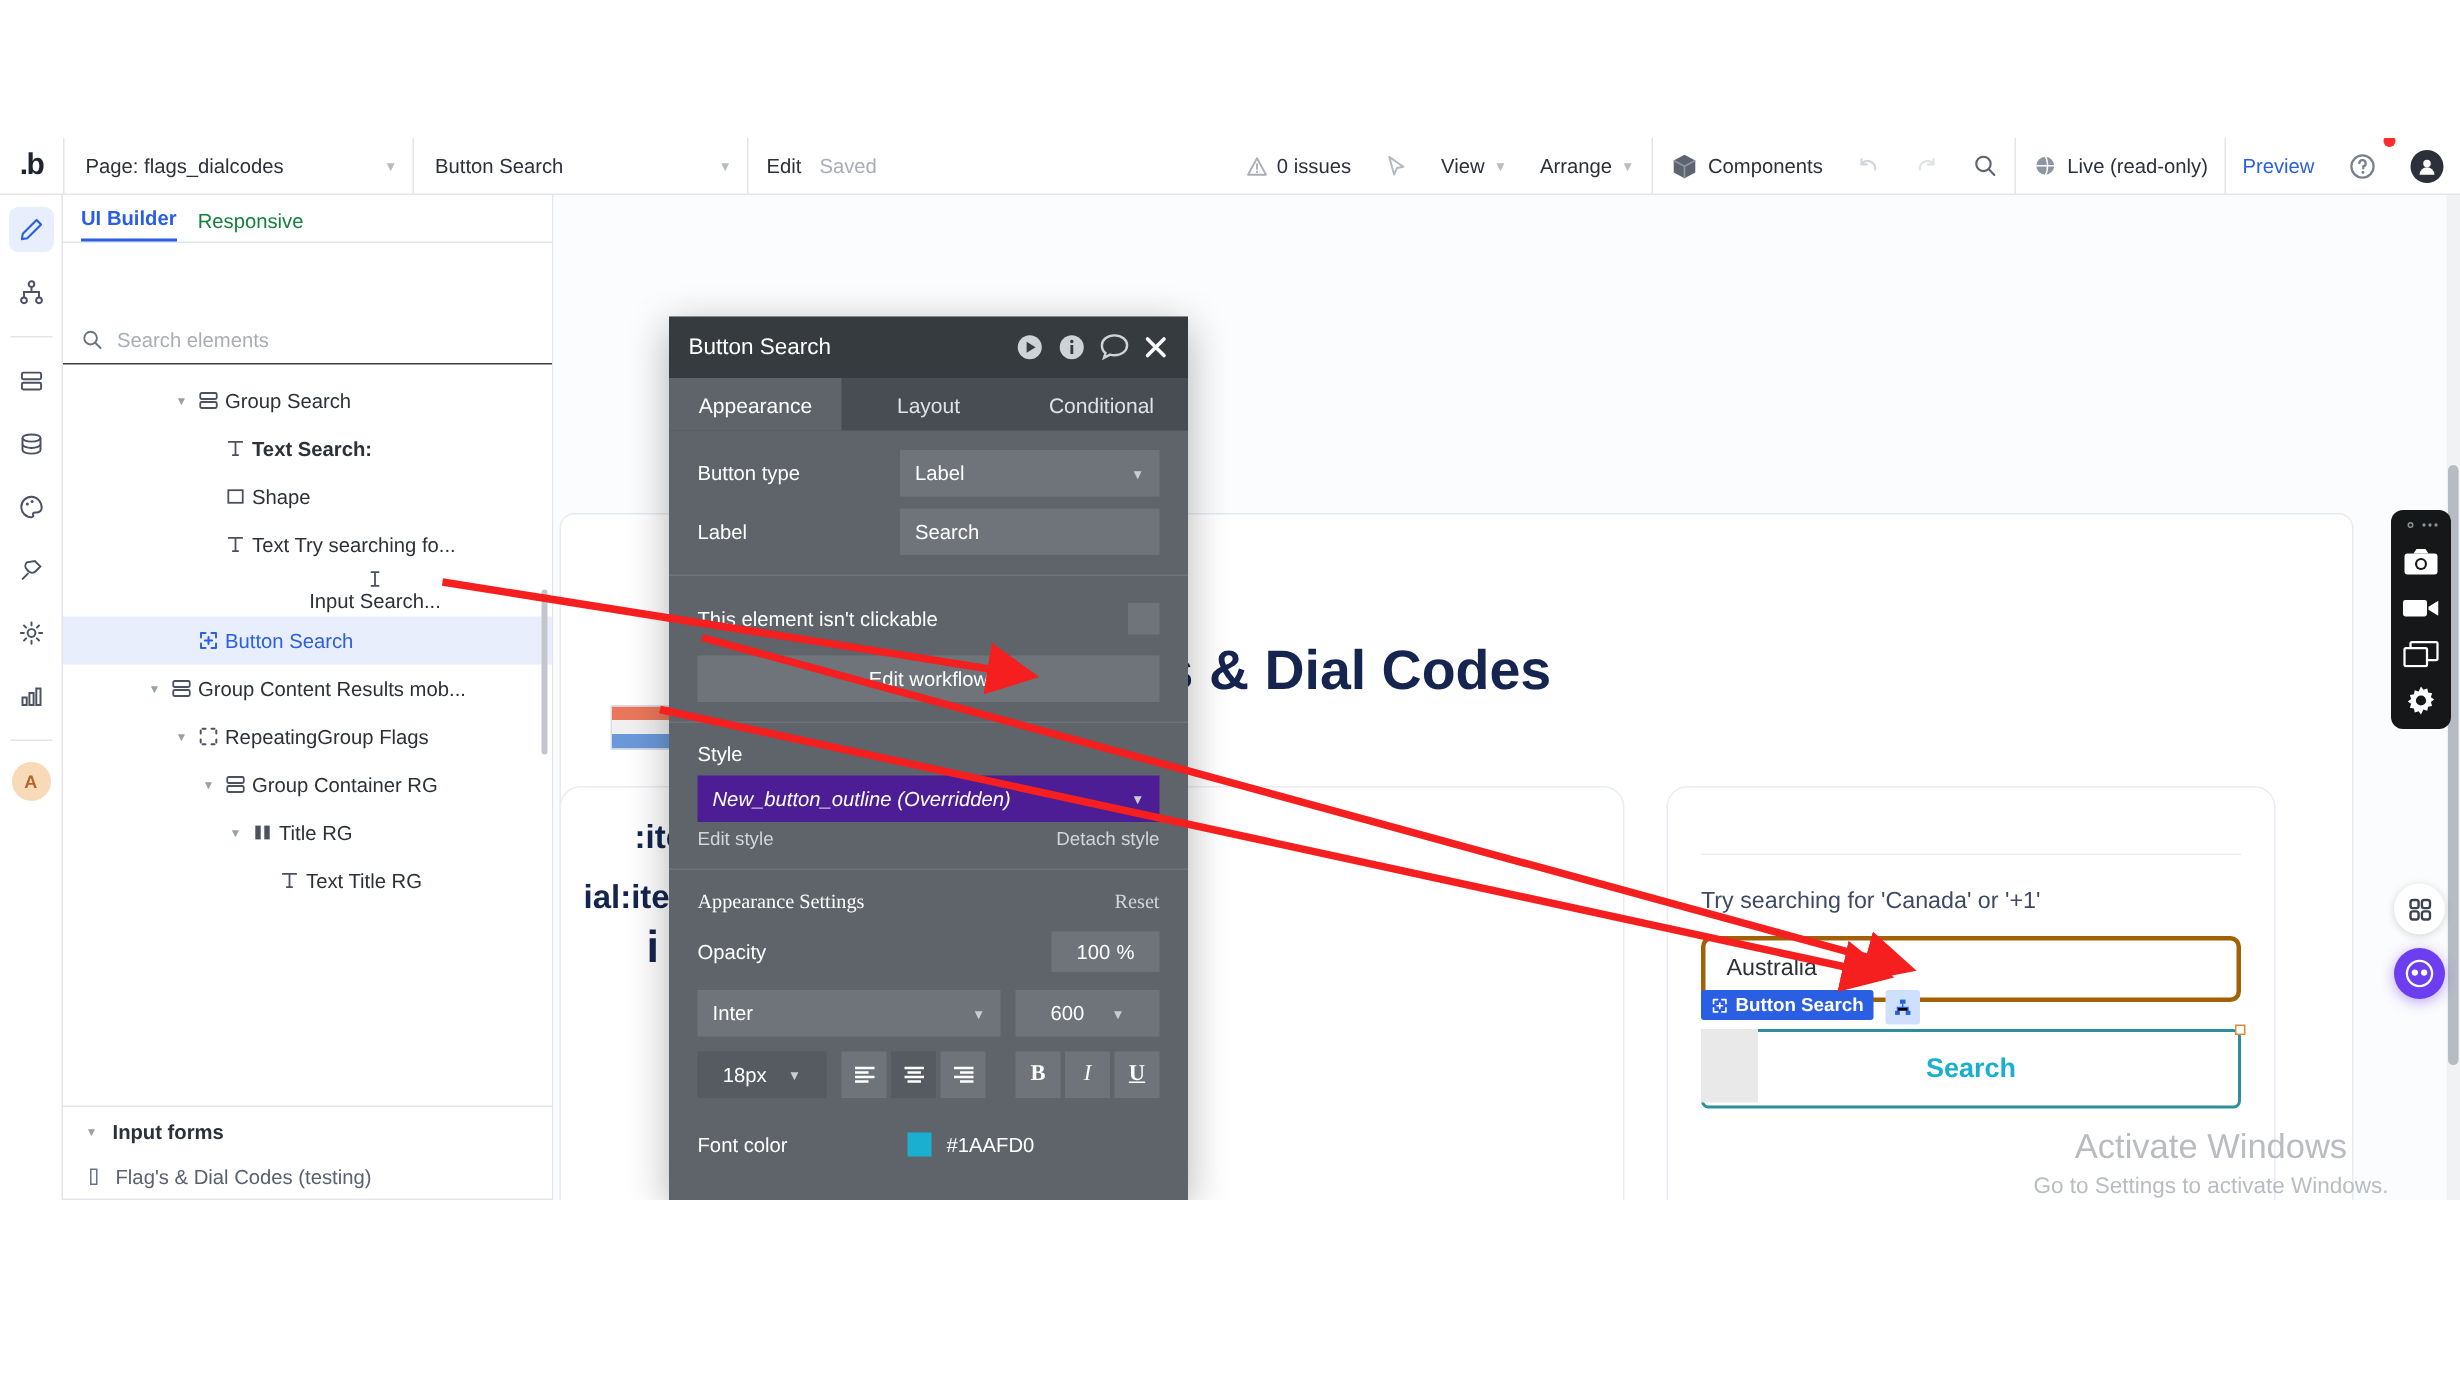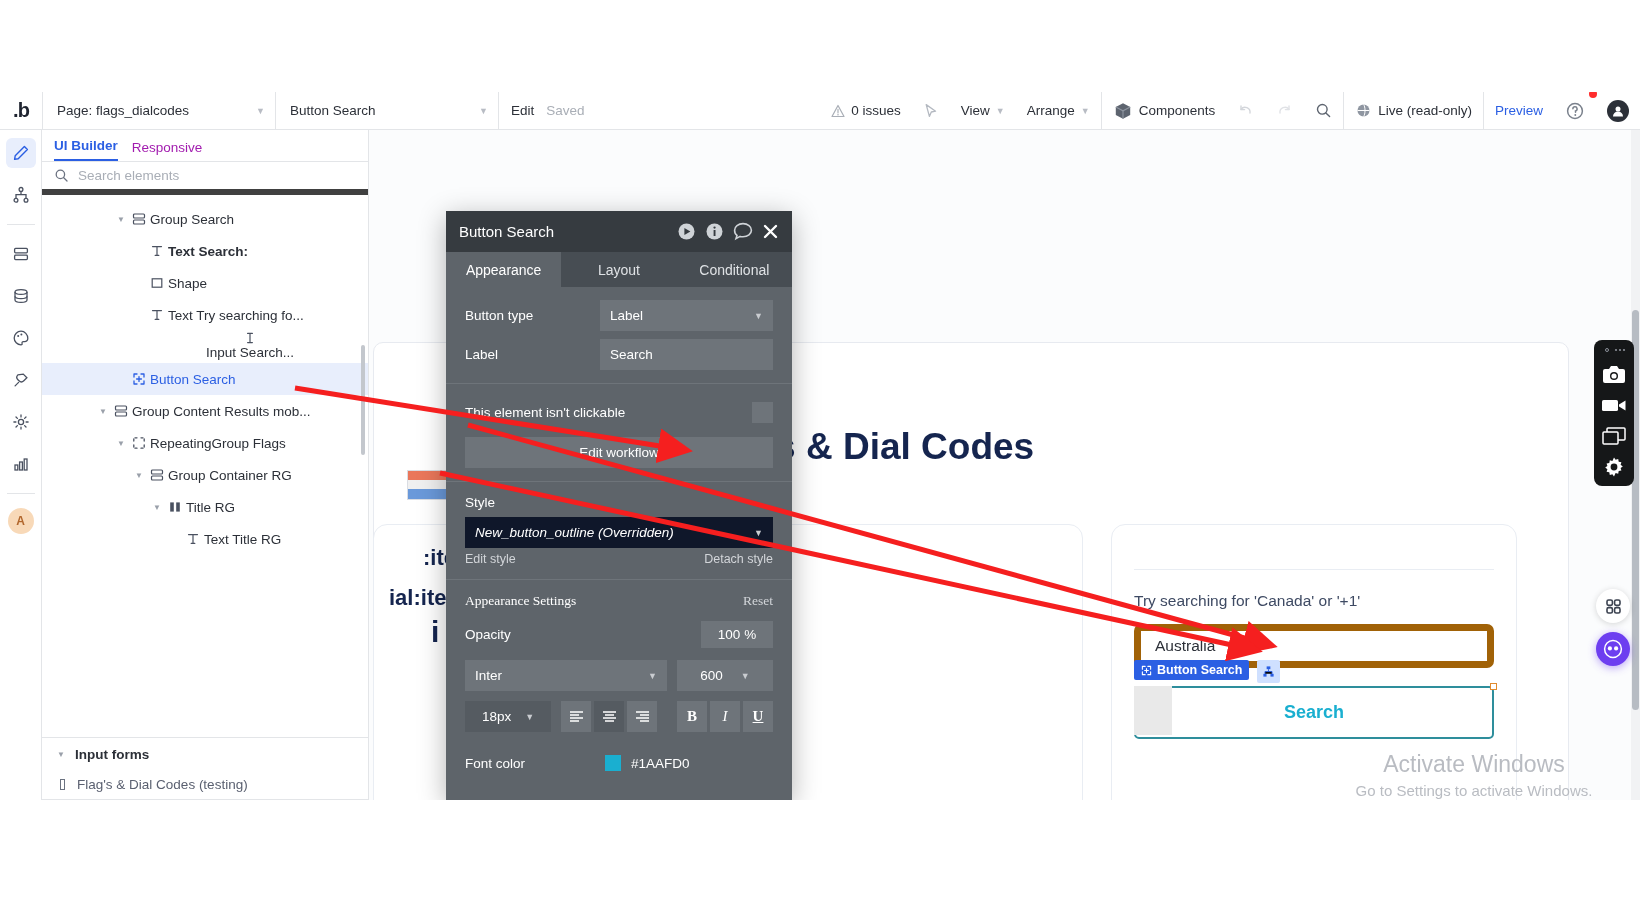--- a/index.html
+++ b/index.html
@@ -78,27 +78,27 @@
   
   .lpanel {
     position: absolute; left: 42px; top: 38px; width: 327px; height: 670px;
     background: #fff; border-right: 1px solid #e3e5e8;
     display: flex; flex-direction: column;
   }
   .lp-tabs {
     height: 32px; display: flex; align-items: flex-end; gap: 14px;
     padding: 0 12px; border-bottom: 1px solid #e3e5e8;
   }
-  .lp-tab { font-size: 13.5px; color: #a21caf; padding-bottom: 6px; }
+  .lp-tab { font-size: 13.5px; color: #15803d; padding-bottom: 6px; }
   .lp-tab.active {
     color: #2b5fe3; font-weight: bold; border-bottom: 2px solid #2b5fe3;
   }
   .lp-search {
     height: 33px; display: flex; align-items: center; gap: 9px;
-    padding: 0 12px; border-bottom: 6px solid #404040; color: #8b9099;
+    padding: 0 12px; border-bottom: 1px solid #404040; color: #8b9099; margin-top: 48px;
   }
   .lp-search input {
     border: none; outline: none; flex: 1; font-size: 13.5px;
     color: #2c3038; font-family: inherit; background: transparent;
   }
   .lp-search input::placeholder { color: #a9aeb6; }
   .tree {
     flex: 1; overflow: hidden; position: relative; padding-top: 8px;
     border-bottom: 1px solid #e3e5e8;
   }
@@ -166,21 +166,21 @@
   }
   .card-search {
     position: absolute; left: 742px; top: 394px; width: 406px; height: 290px;
     border: 1px solid #e9edf3; border-radius: 14px; background: #fff;
     padding: 26px 22px 0 22px;
   }
   .cs-title { font-size: 21px; font-weight: bold; color: #18233d; }
   .cs-rule { height: 1px; background: #e9edf3; margin: 18px 0 22px; }
   .cs-hint { font-size: 15.5px; color: #3e4a63; margin-bottom: 14px; }
   .cs-input {
-    height: 44px; border: 7px solid #a16207; border-radius: 7px;
+    height: 44px; border: 3px solid #a16207; border-radius: 7px;
     display: flex; align-items: center; padding: 0 14px;
     font-size: 15.5px; color: #2c3038; background: #fff;
   }
   .cs-btn-wrap { position: relative; margin-top: 18px; }
   .cs-btn {
     height: 53px; border: 2px solid #2e8e9c; border-radius: 5px;
     display: flex; align-items: center; justify-content: center;
     font-size: 18px; font-weight: 600; color: #1aafd0; background: #fff;
   }
   .cs-btn::before {
@@ -264,21 +264,21 @@
     width: 173px; height: 31px; background: #6e747a; color: #fff; font-size: 13.5px;
     display: flex; align-items: center; padding: 0 10px;
   }
   .pe-ctl .caret { margin-left: auto; color: #c9ccd0; font-size: 9px; }
   .pe-check { width: 21px; height: 21px; background: #6e747a; margin-left: auto; }
   .pe-btn {
     height: 31px; background: #6e747a; color: #fff; font-size: 13.5px;
     display: flex; align-items: center; justify-content: center; margin-top: 9px;
   }
   .pe-style-name {
-    width: 100%; height: 31px; background: #0f172a; color: #fff; font-size: 13.5px;
+    width: 100%; height: 31px; background: #4c1d95; color: #fff; font-size: 13.5px;
     font-style: italic; display: flex; align-items: center; padding: 0 10px; margin-top: 7px;
   }
   .pe-style-row {
     display: flex; justify-content: space-between; margin-top: 4px;
     font-size: 12.5px; color: #d2d5d9;
   }
   .pe-sub { display: flex; justify-content: space-between; align-items: center; font-family: Liberation Serif, serif; }
   .pe-sub .t { color: #fff; font-size: 13.5px; }
   .pe-sub .r { color: #d2d5d9; font-size: 13.5px; }
   .pe-opacity {

